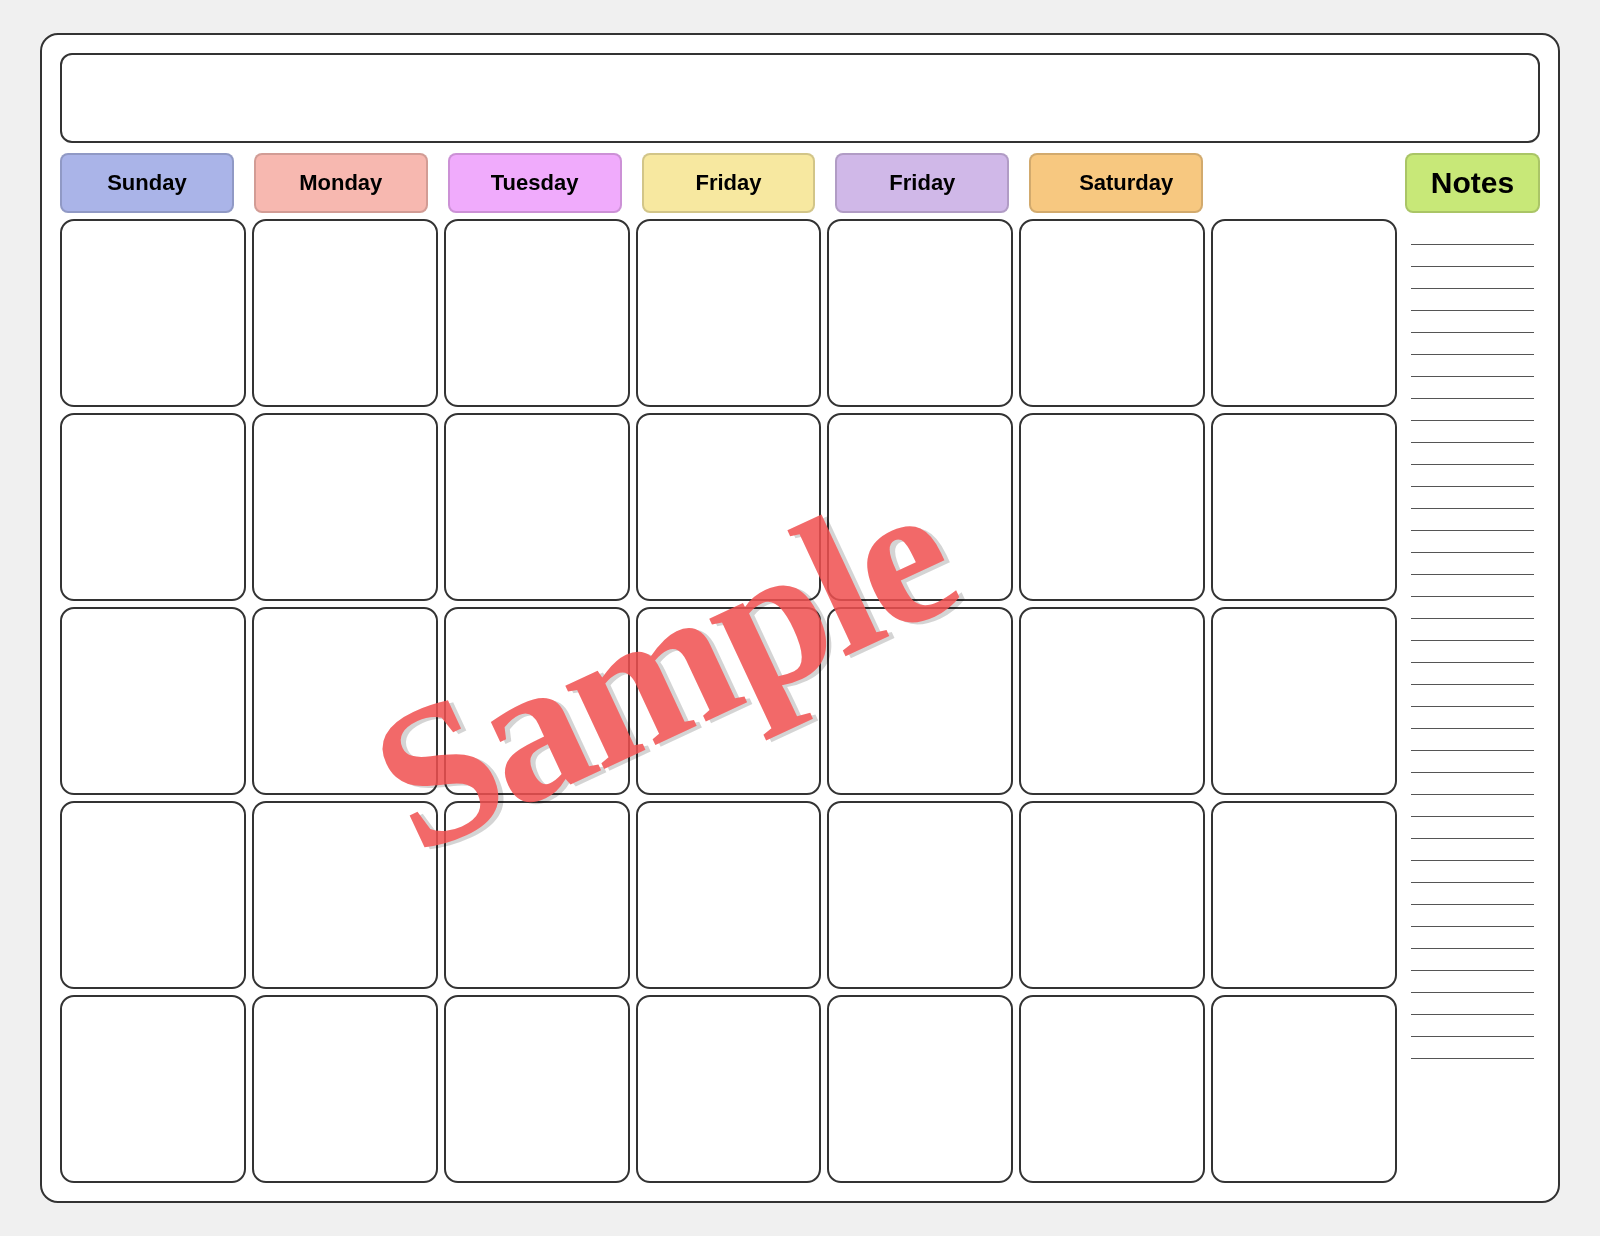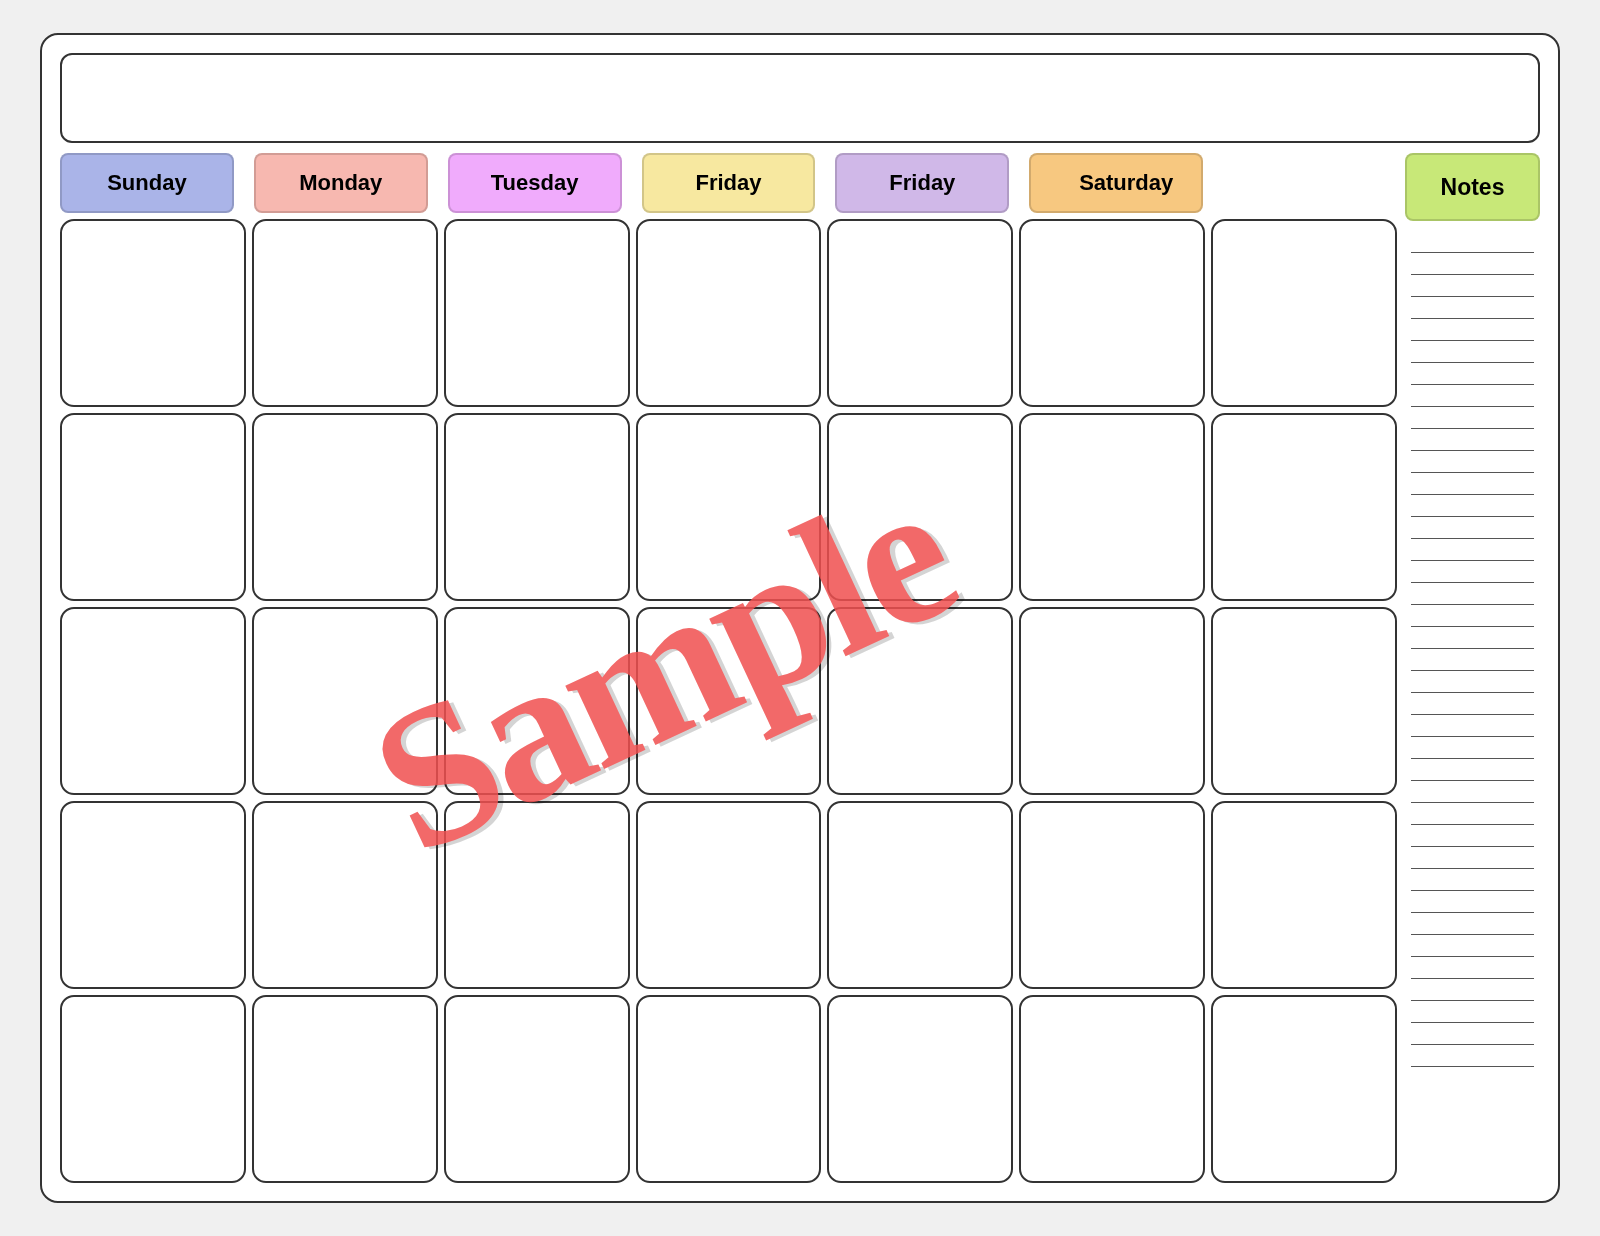--- a/index.html
+++ b/index.html
@@ -96,27 +96,27 @@
 
     .notes-column {
       width: 135px;
       display: flex;
       flex-direction: column;
       gap: 6px;
       flex-shrink: 0;
     }
 
     .notes-header {
-      height: 68px;
+      height: 60px;
       background: #c8e878;
       border-radius: 8px;
       display: flex;
       align-items: center;
       justify-content: center;
-      font-size: 23px;
+      font-size: 30px;
       font-weight: bold;
       border: 2px solid rgba(0,0,0,0.15);
       flex-shrink: 0;
       text-align: right;
     }
 
     .notes-lines-area {
       flex: 1;
       display: flex;
       flex-direction: column;

